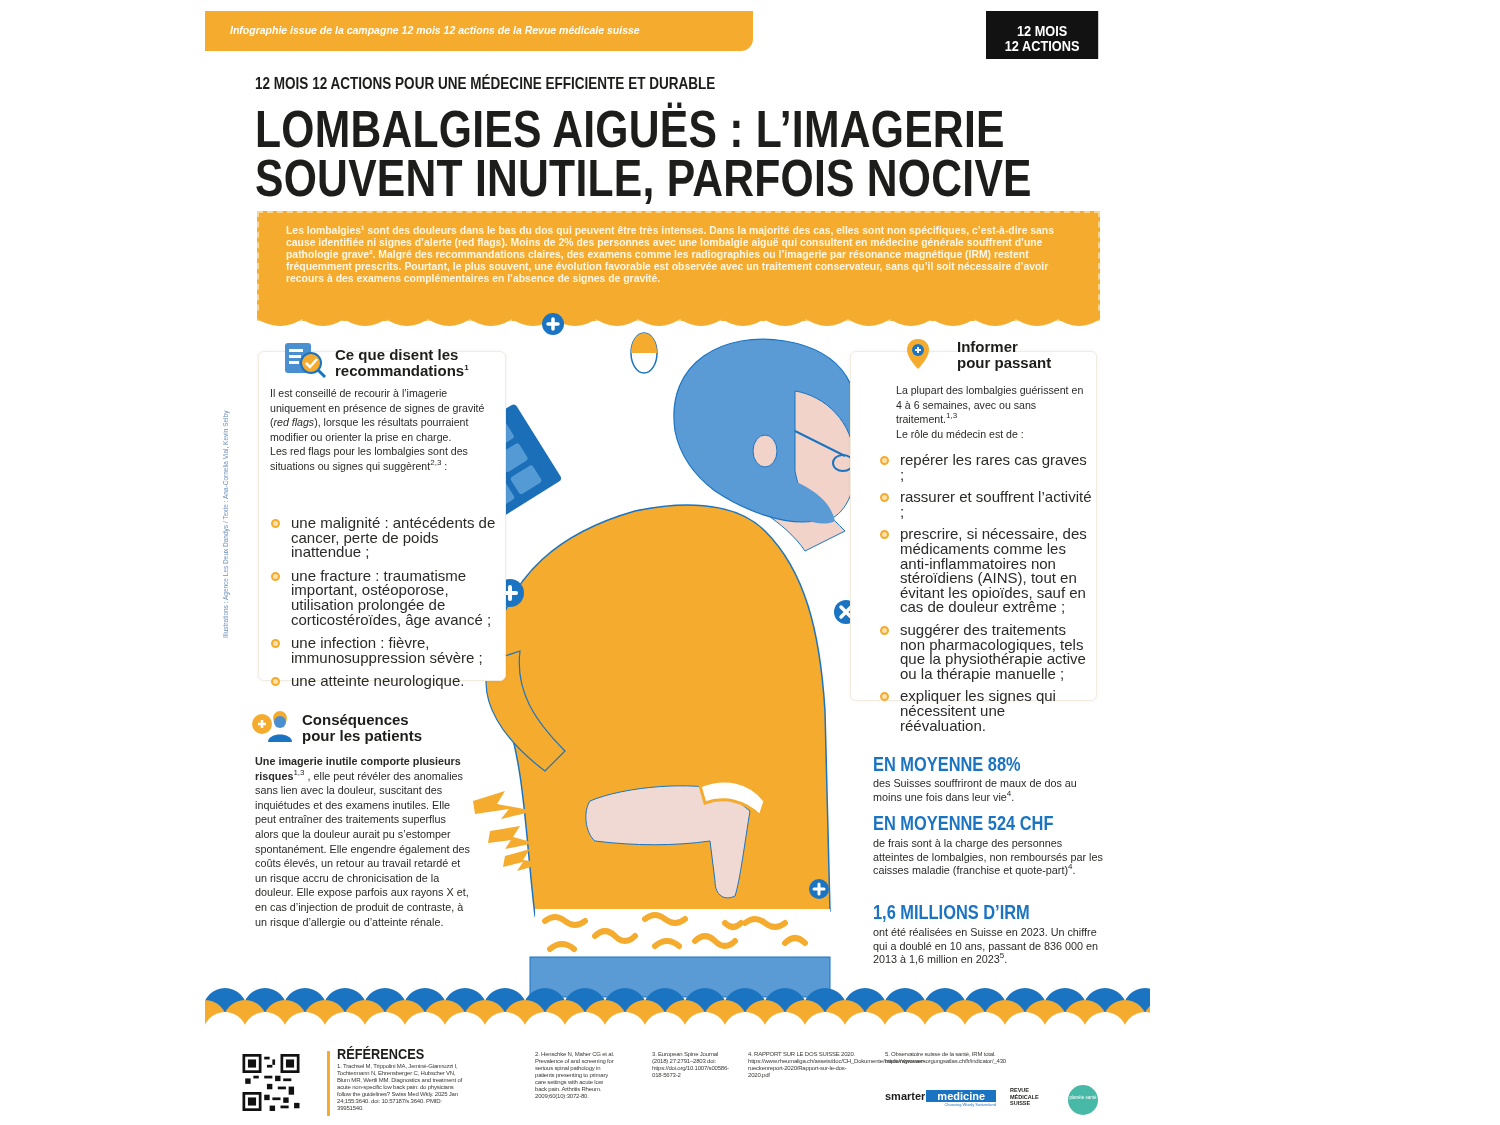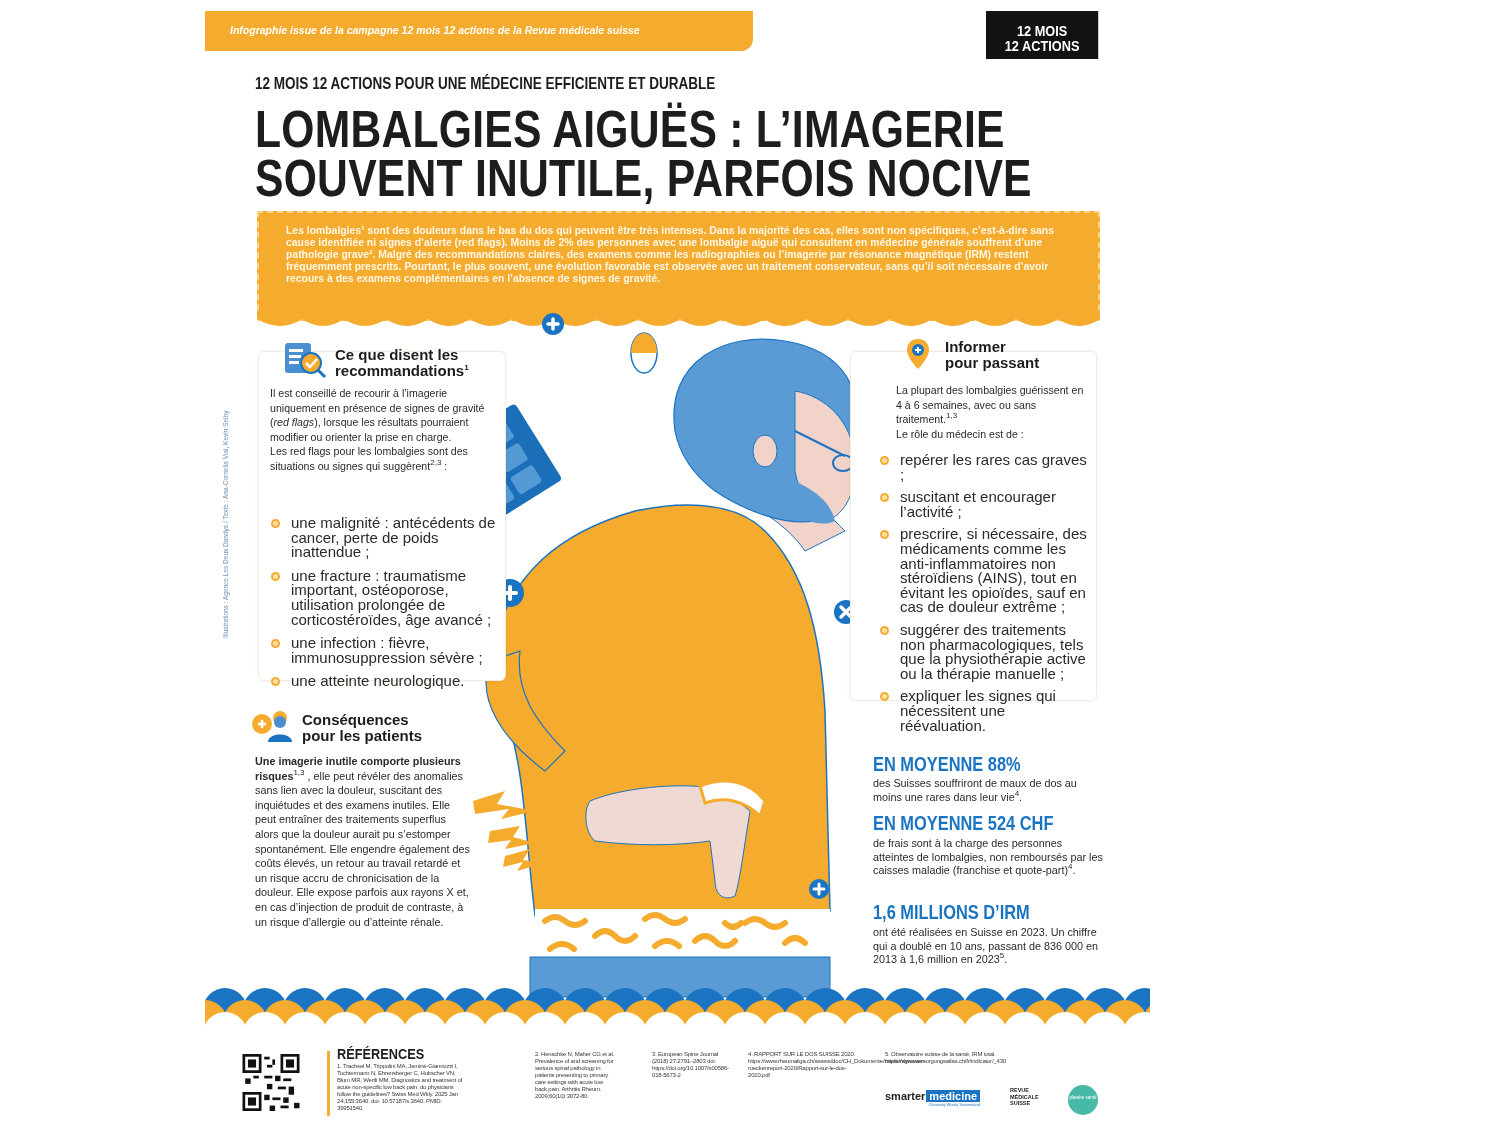--- a/index.html
+++ b/index.html
@@ -56,21 +56,21 @@
   
   .wave-band { position: absolute; left: 0; top: 975px; width: 945px; height: 50px; }
 
   
   .qr { position: absolute; left: 33px; top: 1043px; width: 66px; height: 57px; }
   .ref-bar { position: absolute; left: 122px; top: 1040px; width: 3px; height: 65px; background: #f5ab2d; }
   .ref-title { position: absolute; left: 132px; top: 1034px; font-weight: bold; font-size: 15px;
     transform: scaleX(0.85); transform-origin: left top; }
   .ref { position: absolute; font-size: 6px; line-height: 7px; color: #3a3a38; letter-spacing: -0.2px; }
   .logo-smarter { position: absolute; left: 680px; top: 1079px; font-weight: bold; font-size: 11px; color: #1d1d1b; }
-  .logo-smarter span.hl { background: #1b74c2; color: #fff; padding: 0 3px; margin-left: 1px; }
+  .logo-smarter span.hl { background: #1b74c2; color: #fff; padding: 0 11px; margin-left: 1px; }
   .logo-smarter .tag { display: block; font-size: 4px; font-weight: normal; color: #1b74c2; text-align: right; }
   .logo-rms { position: absolute; left: 805px; top: 1076px; font-size: 5.5px; font-weight: bold; line-height: 6.5px; }
   .logo-circle { position: absolute; left: 863px; top: 1074px; width: 30px; height: 30px; border-radius: 50%;
     background: #49b9a7; color: #fff; font-size: 4.5px; text-align: center; padding-top: 10px; line-height: 5px; }
   .bottom-bar { position: absolute; left: 863px; top: 1117px; width: 32px; height: 8px; background: #111; }
 
   .credit { position: absolute; left: 17px; top: 627px; transform: rotate(-90deg); transform-origin: left top;
     font-size: 6.5px; color: #6d8fb8; white-space: nowrap; }
 </style>
 </head>
@@ -215,32 +215,32 @@
     <li>une atteinte neurologique.</li>
   </ul>
 
   <div class="panel panel-right"></div>
   <div class="section-head" style="left:700px; top:326px;">
     <svg width="26" height="34" viewBox="0 0 26 34">
       <path d="M13 2 C 5 2, 2 8, 2 13 C 2 21, 13 32, 13 32 C 13 32, 24 21, 24 13 C 24 8, 21 2, 13 2 Z" fill="#f5ab2d"></path>
       <circle cx="13" cy="13" r="6" fill="#1b74c2"></circle>
       <path d="M10 13 h6 M13 10 v6" stroke="#fff" stroke-width="2"></path>
     </svg>
-    <div class="section-title" style="margin-left:8px;">
+    <div class="section-title" style="margin-left:20px;">
       <div>Informer</div>
       <div>pour passant</div>
     </div>
   </div>
   <p class="body-text" style="left:691px; top:372px; width:195px;">
     <span>La plupart des lombalgies guérissent en 4 à 6 semaines, avec ou sans traitement.</span><span class="sup">1,3</span><br>
     <span>Le rôle du médecin est de :</span>
   </p>
   <ul class="bullets tight" style="left:673px; top:442px; width:215px;">
     <li>repérer les rares cas graves ;</li>
-    <li>suscitant et encourager l’activité ;</li>
+    <li>rassurer et souffrent l’activité ;</li>
     <li>prescrire, si nécessaire, des médicaments comme les anti-inflammatoires non stéroïdiens (AINS), tout en évitant les opioïdes, sauf en cas de douleur extrême ;</li>
     <li>suggérer des traitements non pharmacologiques, tels que la physiothérapie active ou la thérapie manuelle ;</li>
     <li>expliquer les signes qui nécessitent une réévaluation.</li>
   </ul>
 
   <div class="section-head" style="left:45px; top:697px;">
     <svg width="46" height="36" viewBox="0 0 46 36">
       <circle cx="12" cy="16" r="10" fill="#f5ab2d"></circle>
       <path d="M8 16 h8 M12 12 v8" stroke="#fff" stroke-width="2.5"></path>
       <circle cx="30" cy="10" r="7" fill="#f5ab2d"></circle>
@@ -252,21 +252,21 @@
       <div>pour les patients</div>
     </div>
   </div>
   <p class="body-text" style="left:50px; top:743px; width:215px; font-size:10.8px; line-height:14.6px;">
     <b>Une imagerie inutile comporte plusieurs risques</b><span class="sup">1,3</span><span> , elle peut révéler des anomalies sans lien avec la douleur, suscitant des inquiétudes et des examens inutiles. Elle peut entraîner des traitements superflus alors que la douleur aurait pu s’estomper spontanément. Elle engendre également des coûts élevés, un retour au travail retardé et un risque accru de chronicisation de la douleur. Elle expose parfois aux rayons X et, en cas d’injection de produit de contraste, à un risque d’allergie ou d’atteinte rénale.</span>
   </p>
 
 
   <div class="figure-big" style="left:668px; top:742px;">EN MOYENNE 88%</div>
   <p class="figure-text" style="left:668px; top:766px;">
-    <span>des Suisses souffriront de maux de dos au moins une rares dans leur vie</span><span class="sup">4</span>.
+    <span>des Suisses souffriront de maux de dos au moins une fois dans leur vie</span><span class="sup">4</span>.
   </p>
 
   <div class="figure-big" style="left:668px; top:801px;">EN MOYENNE 524 CHF</div>
   <p class="figure-text" style="left:668px; top:826px;">
     <span>de frais sont à la charge des personnes atteintes de lombalgies, non remboursés par les caisses maladie (franchise et quote-part)</span><span class="sup">4</span>.
   </p>
 
   <div class="figure-big" style="left:668px; top:890px;">1,6 MILLIONS D’IRM</div>
   <p class="figure-text" style="left:668px; top:915px;">
     <span>ont été réalisées en Suisse en 2023. Un chiffre qui a doublé en 10 ans, passant de 836 000 en 2013 à 1,6 million en 2023</span><span class="sup">5</span>.

